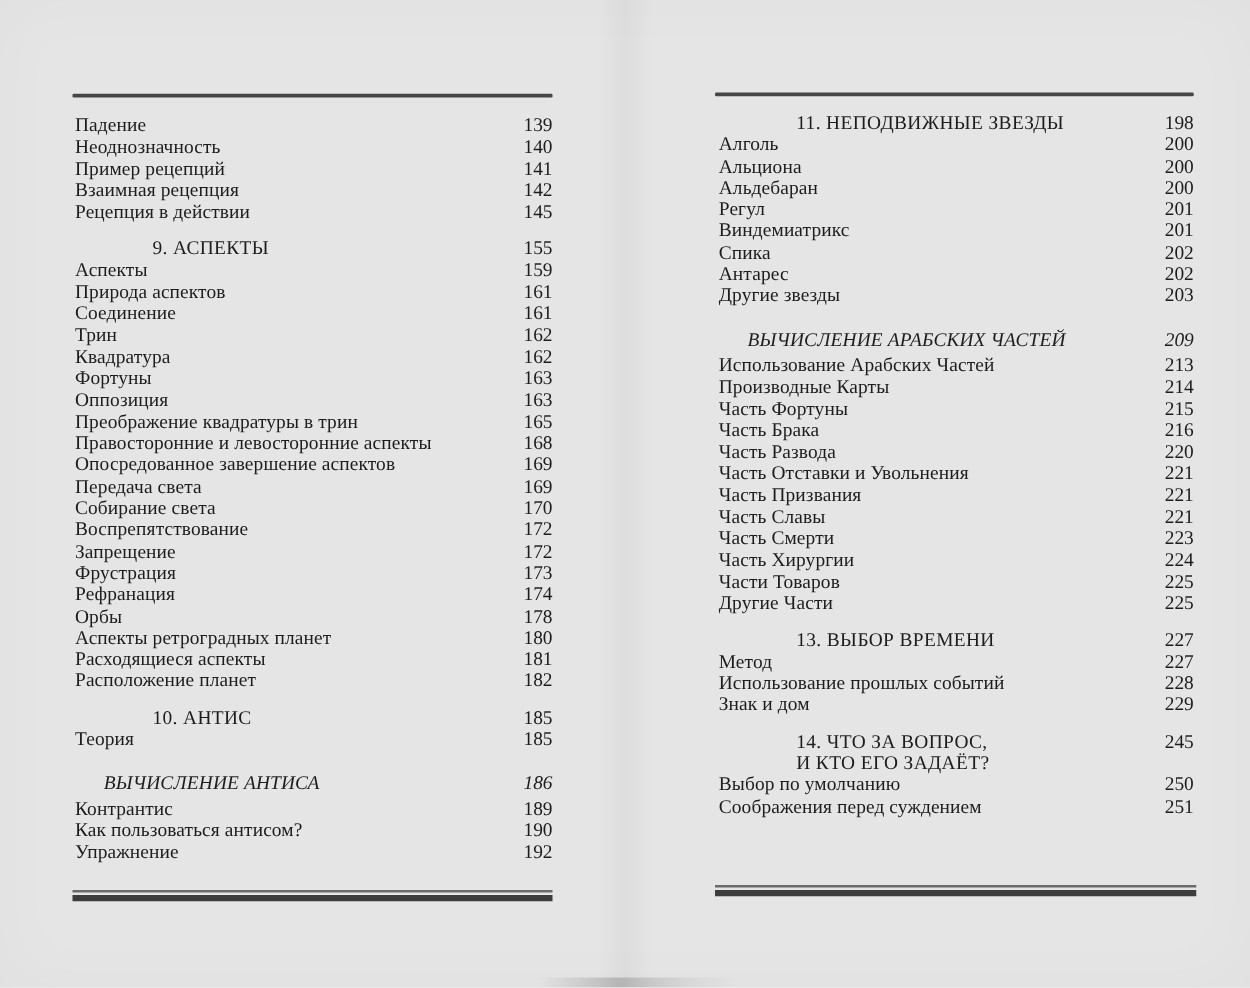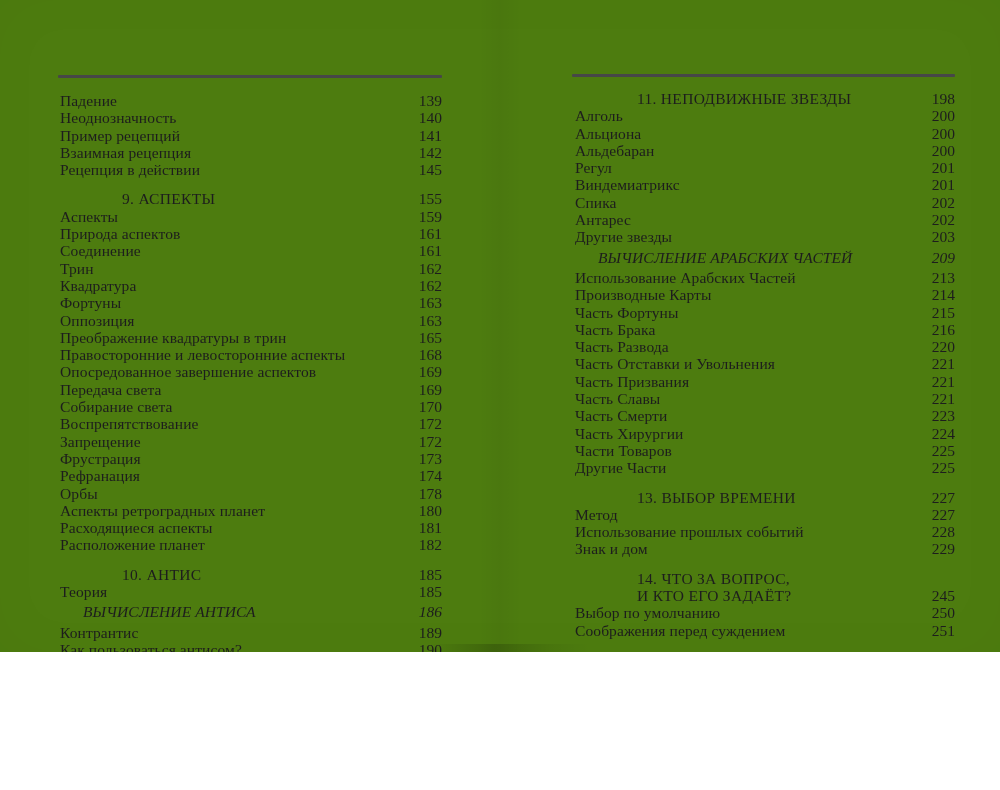--- a/index.html
+++ b/index.html
@@ -2,22 +2,22 @@
 <html><head>
 <meta charset="utf-8">
 <style>
   html,body { margin:0; padding:0; }
   body {
     width:1000px; height:790px;
     background:#ffffff;
     font-family:"Liberation Serif","DejaVu Serif",serif;
   }
   .spread {
-    position:relative; width:1000px; height:652px;
-    background:#4d7c0f;
+    position:relative; width:1000px; height:790px;
+    background:#e5e5e5;
     box-shadow: inset 0 0 60px rgba(0,0,0,0.025);
     overflow:hidden;
   }
   
   .gutter {
     position:absolute; top:0; left:478px; width:44px; height:100%;
     background:linear-gradient(to right, rgba(0,0,0,0) 0%, rgba(0,0,0,0.035) 50%, rgba(0,0,0,0) 100%);
     pointer-events:none;
   }
   .edge-bottom {
@@ -43,23 +43,23 @@
     font-size:15.5px;
   }
   #left-entries  { left:60px;  top:92px; width:382px; }
   #right-entries { left:575px; top:90px; width:380px; }
 
   .row { display:flex; align-items:baseline; line-height:17.3px; }
   .row .title { white-space:nowrap; letter-spacing:0.1px; }
   .row .num   { margin-left:auto; padding-left:10px; }
   .row.chapter { font-weight:normal; margin-top:12px; }
   .row.chapter .title { padding-left:62px; letter-spacing:0.3px; }
-  .row.subheading { font-style:italic; margin-top:3px; margin-bottom:3px; }
+  .row.subheading { font-style:italic; margin-top:18px; margin-bottom:3px; }
   .row.subheading .title { padding-left:23px; }
-  .row.two-line { align-items:flex-end; }
+  .row.two-line { }
   .row.two-line .title .l { display:block; }
   .entries .row:first-child { margin-top:0; }
 </style>
 </head>
 <body>
 
 <div class="spread">
   <div class="gutter"></div>
   <div class="edge-bottom"></div>
 

